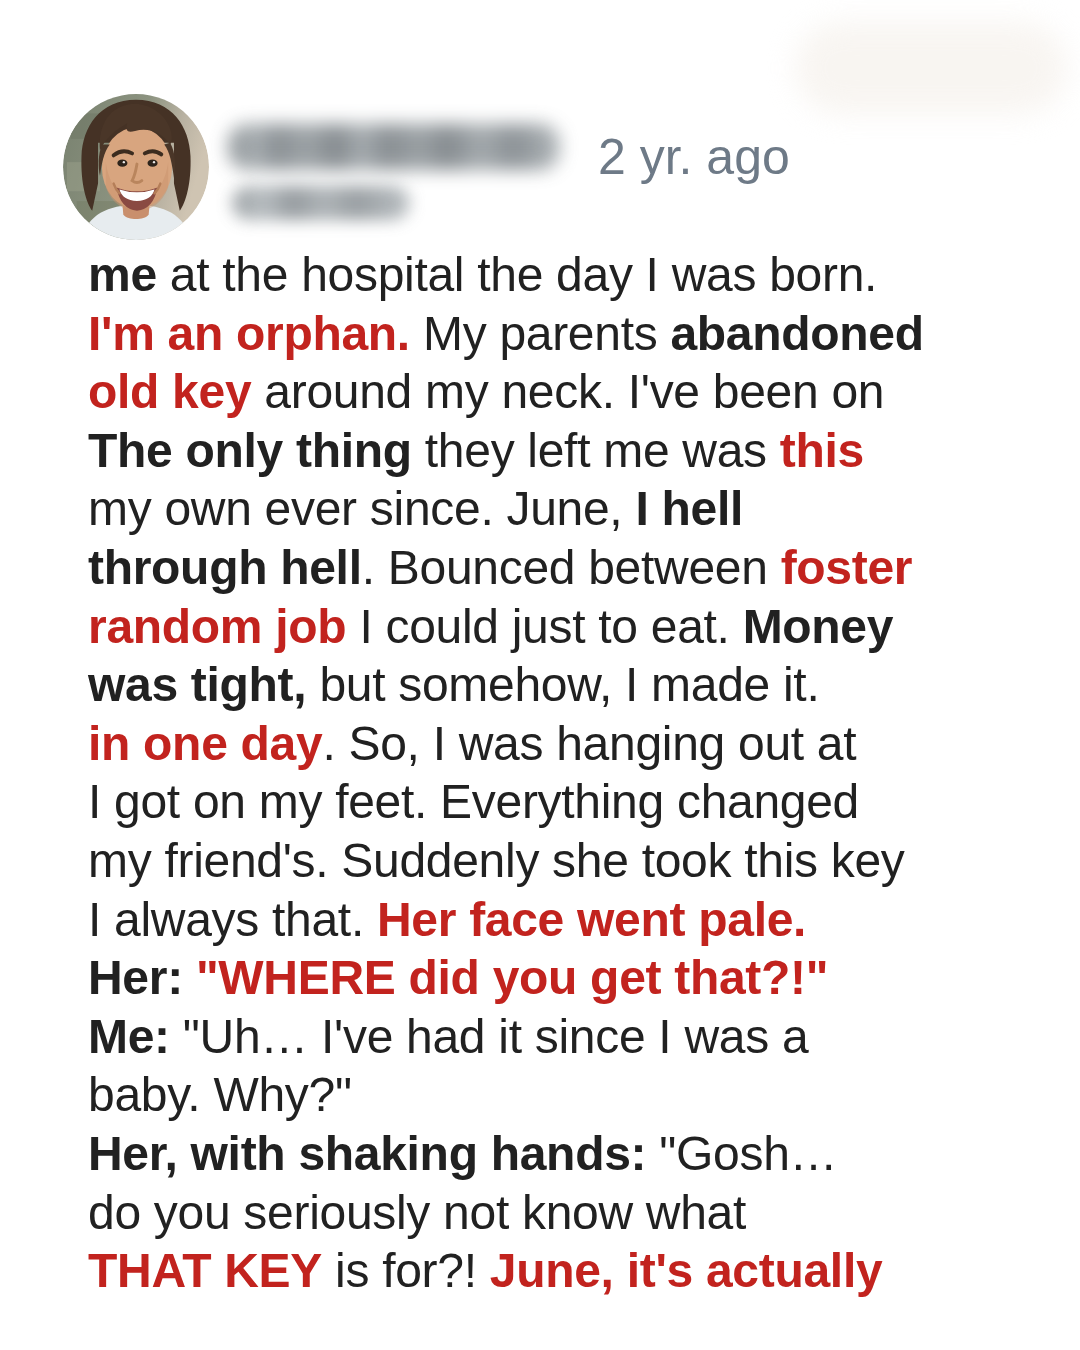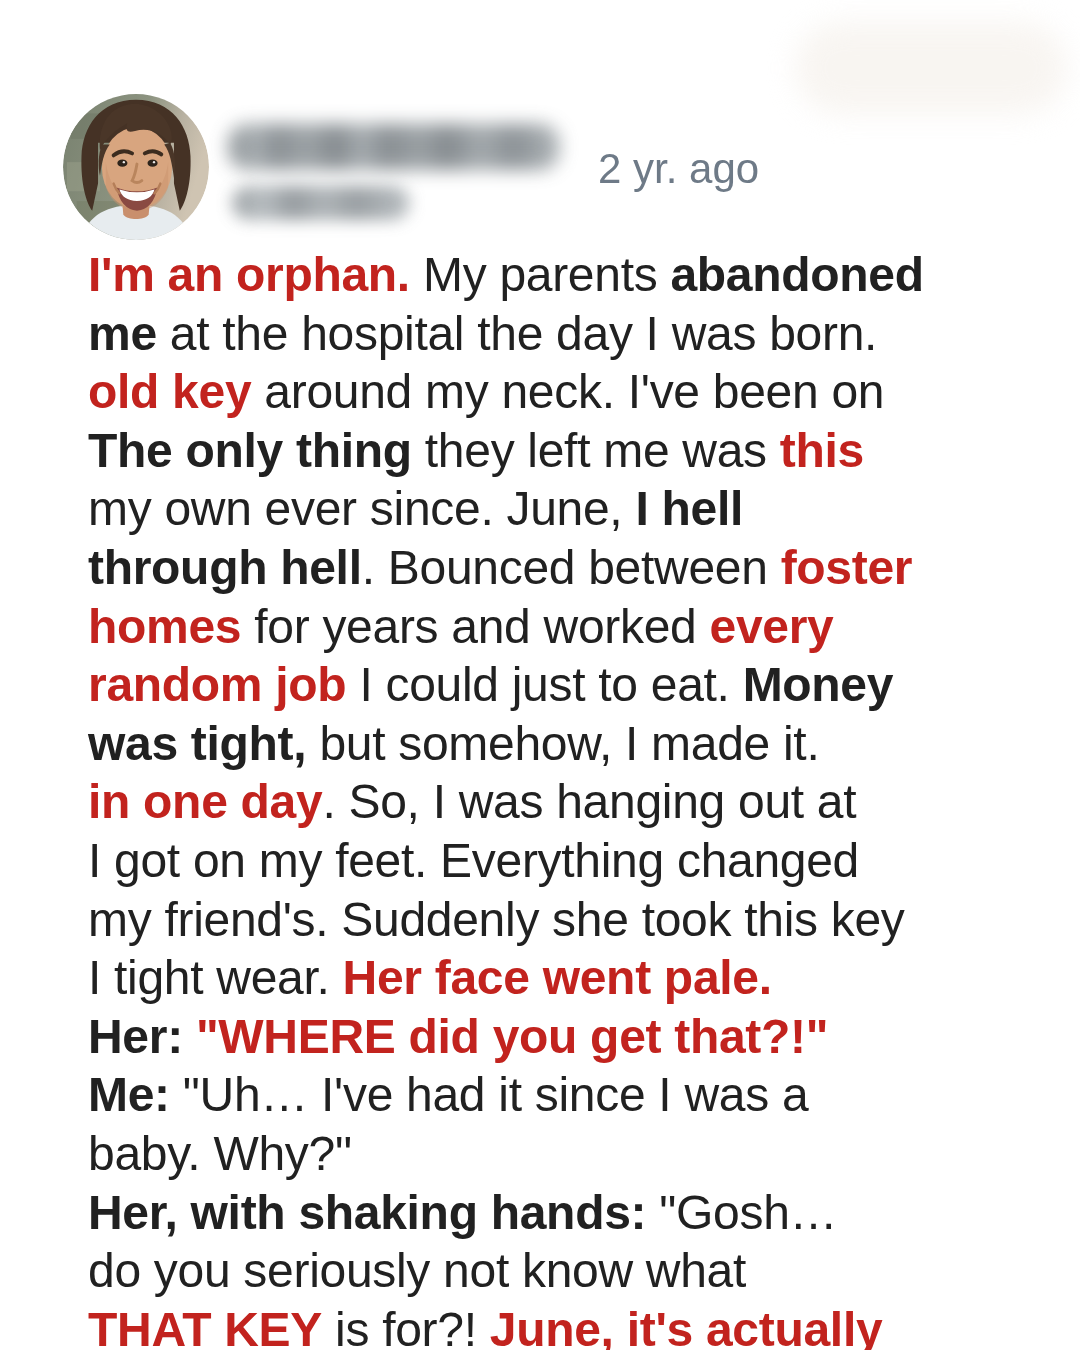--- a/index.html
+++ b/index.html
@@ -44,22 +44,22 @@
     opacity:.85;
   }
   .blur-subline{
     left:232px;top:186px;width:178px;height:34px;
     background:linear-gradient(90deg,
       #868d91 0%, #a5acb0 18%, #7b8287 34%, #9aa1a5 52%, #7f868b 70%, #a9b0b4 100%);
     filter:blur(8px);
     opacity:.8;
   }
   .timestamp{
-    position:absolute;left:598px;top:146px;
-    font-size:42px;line-height:1.1;color:var(--muted);
+    position:absolute;left:598px;top:130px;
+    font-size:50px;line-height:1.1;color:var(--muted);
     letter-spacing:0px;white-space:nowrap;
   }
 
   
   .story{
     position:absolute;left:88px;top:246px;width:940px;
     font-size:48px;line-height:58.6px;color:var(--text);
     letter-spacing:-0.3px;
   }
   .story .line{white-space:nowrap;}
@@ -125,33 +125,32 @@
         </g>
       </svg>
     </div>
 
     <div class="blur-blob blur-username"></div>
     <span class="timestamp">2 yr. ago</span>
     <div class="blur-blob blur-subline"></div>
   </div>
 
   <div class="story">
+      <div class="line"><span class="b">me</span><span class="n"> at the hospital the day I was born.</span></div>
       <div class="line"><span class="r">I'm an orphan.</span><span class="n"> My parents </span><span class="b">abandoned</span></div>
-      <div class="line"><span class="b">me</span><span class="n"> at the hospital the day I was born.</span></div>
       <div class="line"><span class="r">old key</span><span class="n"> around my neck. I've been on</span></div>
       <div class="line"><span class="b">The only thing</span><span class="n"> they left me was </span><span class="r">this</span></div>
       <div class="line"><span class="n">my own ever since. June, </span><span class="b">I hell</span></div>
       <div class="line"><span class="b">through hell</span><span class="n">. Bounced between </span><span class="r">foster</span></div>
-      <div class="line"><span class="r">homes</span><span class="n"> for years and worked </span><span class="r">every</span></div>
       <div class="line"><span class="r">random job</span><span class="n"> I could just to eat. </span><span class="b">Money</span></div>
       <div class="line"><span class="b">was tight,</span><span class="n"> but somehow, I made it.</span></div>
       <div class="line"><span class="r">in one day</span><span class="n">. So, I was hanging out at</span></div>
       <div class="line"><span class="n">I got on my feet. Everything changed</span></div>
       <div class="line"><span class="n">my friend's. Suddenly she took this key</span></div>
-      <div class="line"><span class="n">I tight wear. </span><span class="r">Her face went pale.</span></div>
+      <div class="line"><span class="n">I always that. </span><span class="r">Her face went pale.</span></div>
       <div class="line"><span class="b">Her: </span><span class="r">"WHERE did you get that?!"</span></div>
       <div class="line"><span class="b">Me: </span><span class="n">"Uh… I've had it since I was a</span></div>
       <div class="line"><span class="n">baby. Why?"</span></div>
       <div class="line"><span class="b">Her, with shaking hands: </span><span class="n">"Gosh…</span></div>
       <div class="line"><span class="n">do you seriously not know what</span></div>
       <div class="line"><span class="r">THAT KEY</span><span class="n"> is for?! </span><span class="r">June, it's actually</span></div>
     </div>
 
 </div>
 

